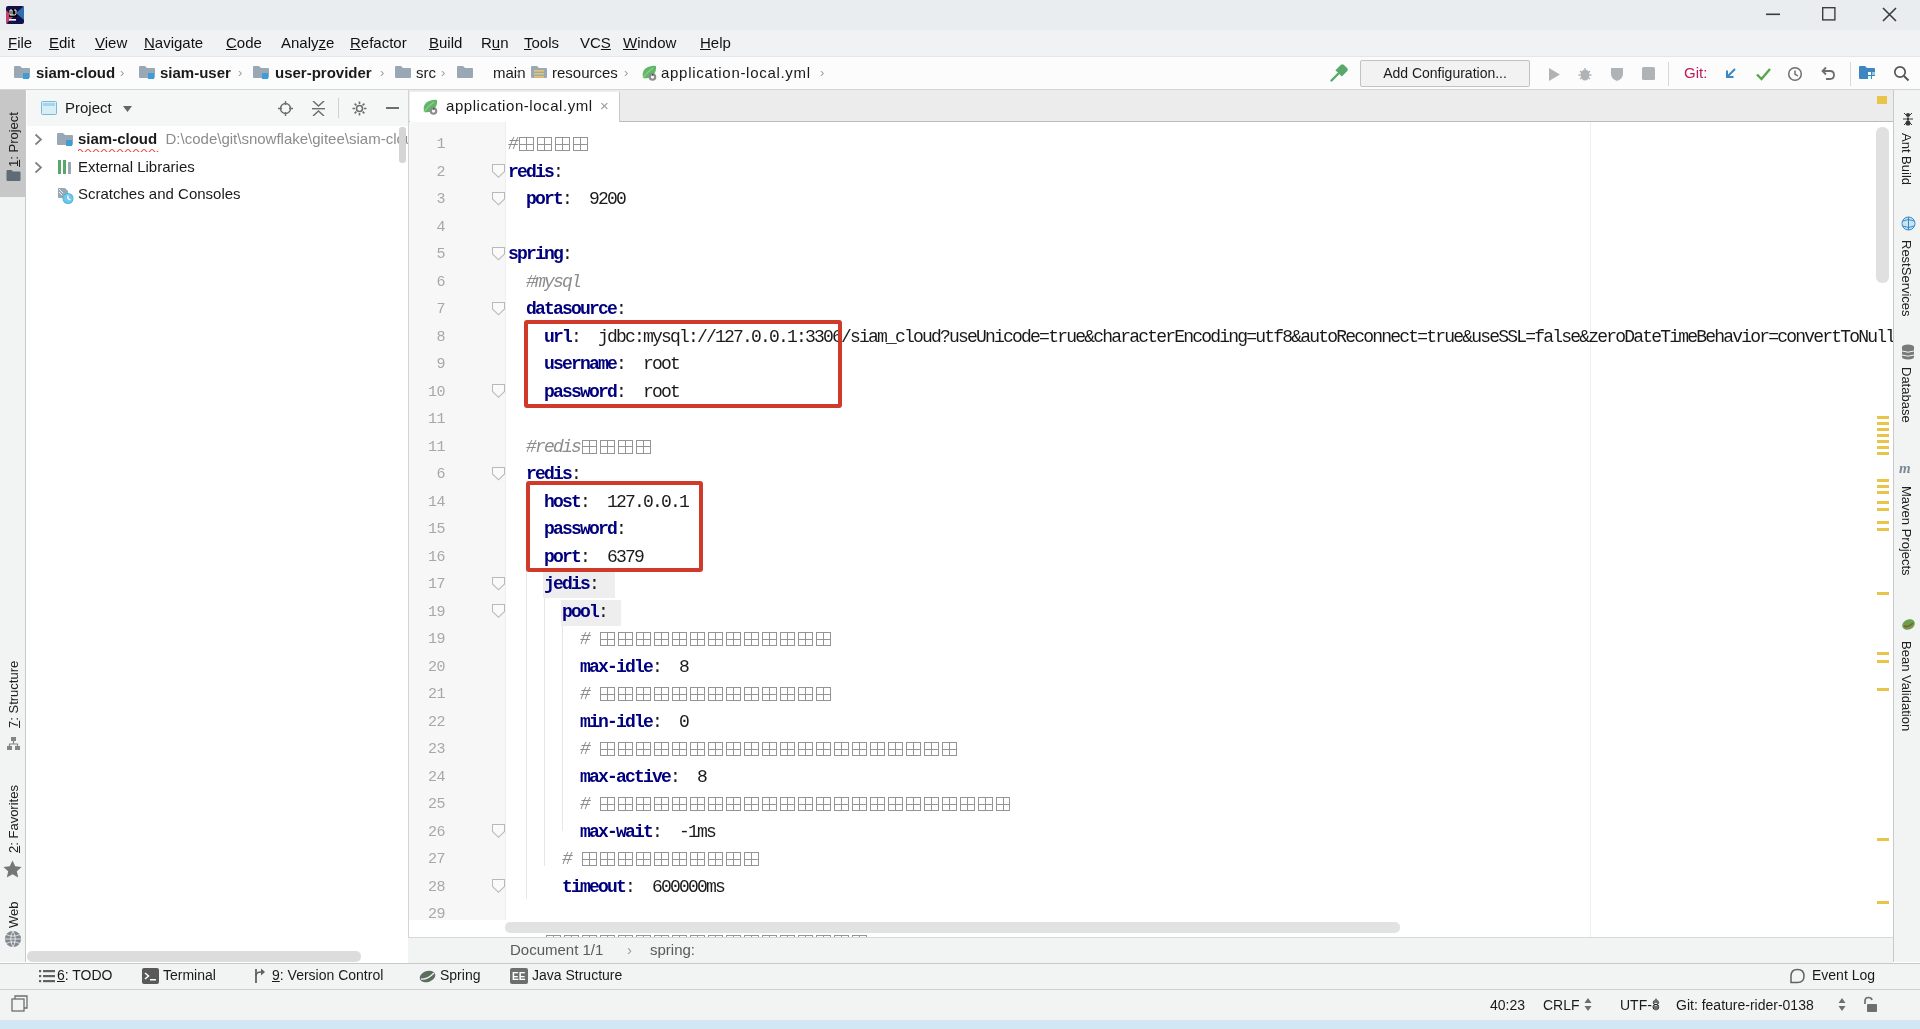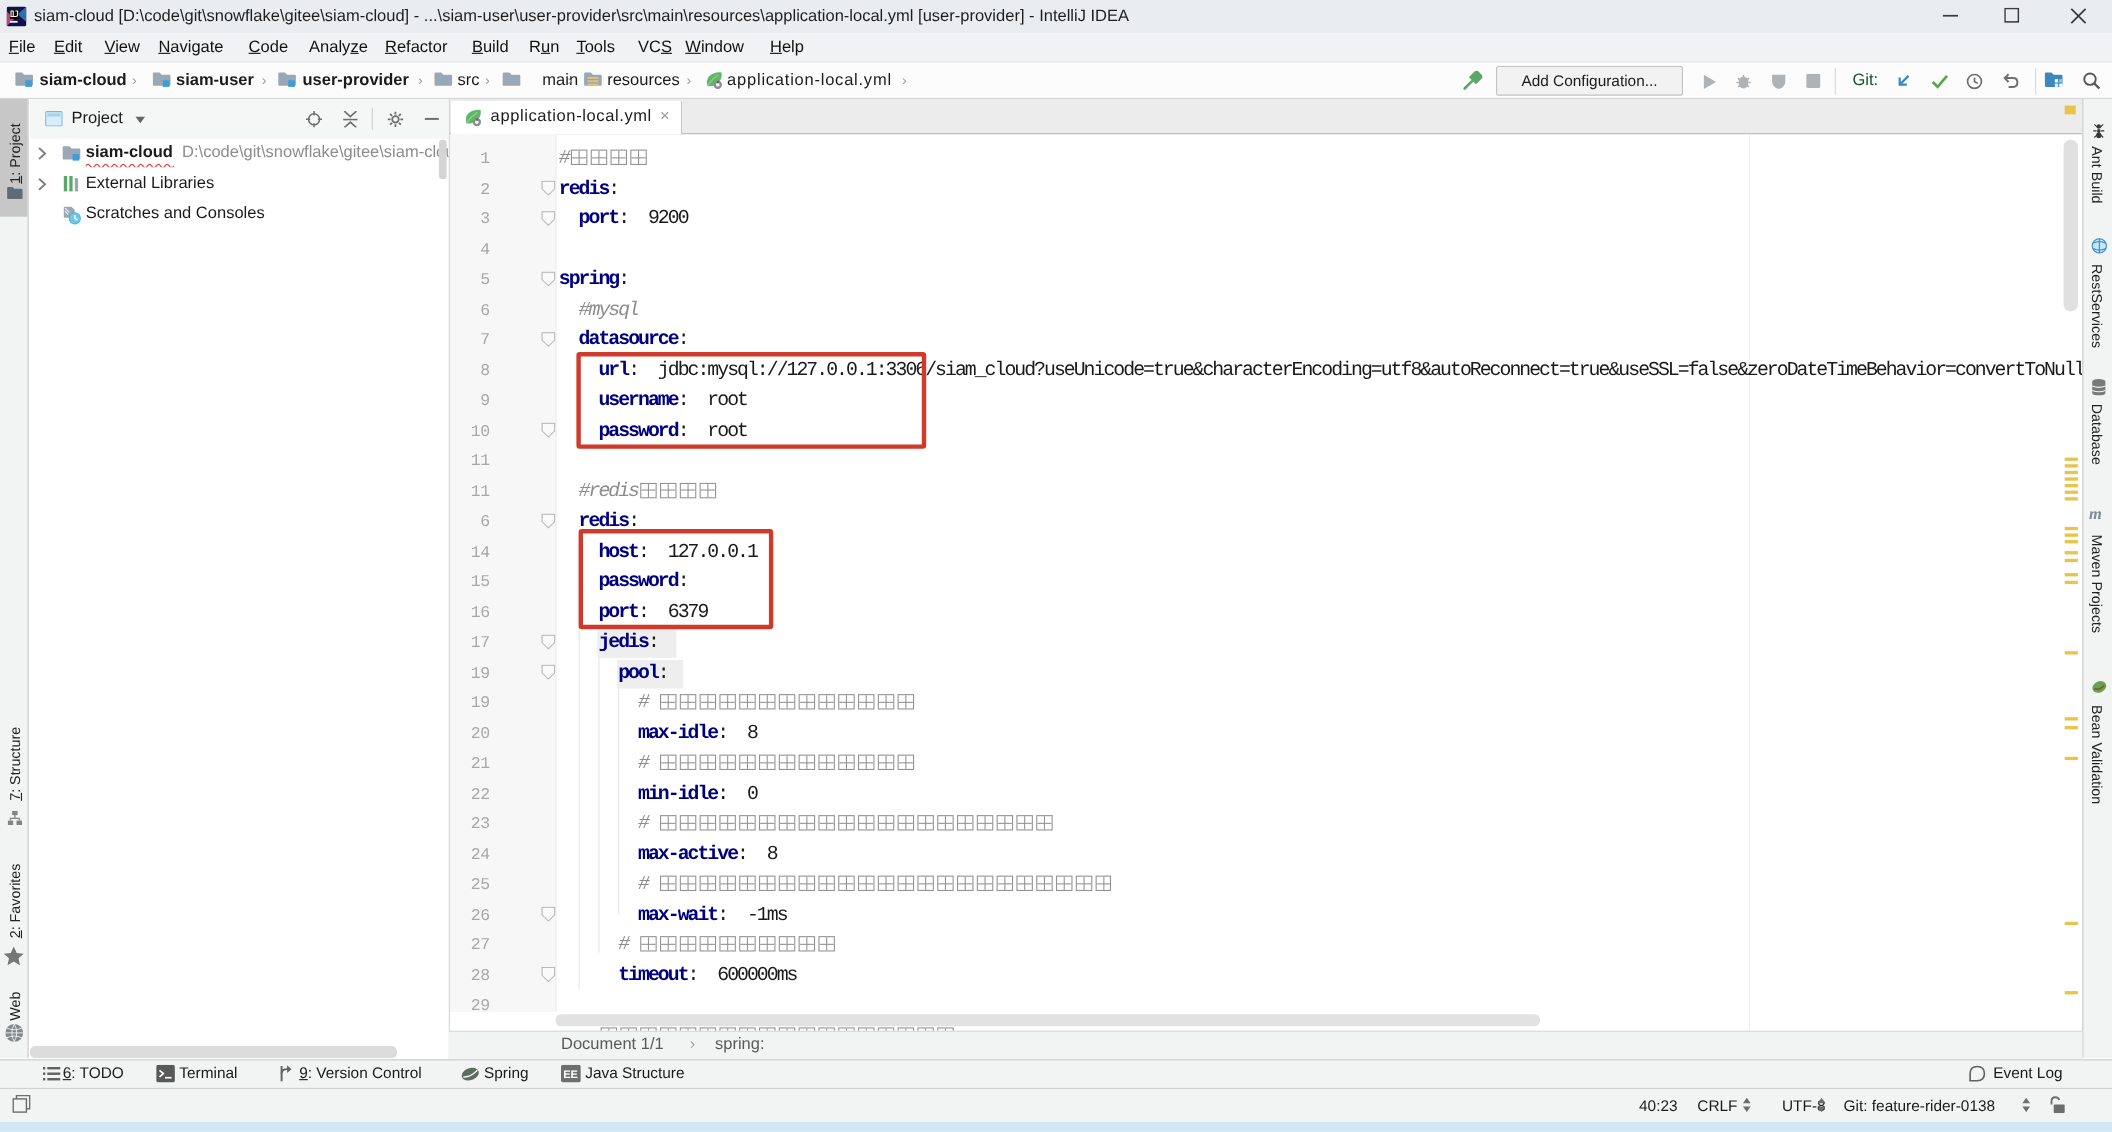--- a/index.html
+++ b/index.html
@@ -67,21 +67,20 @@
 <body>
 <div id="titlebar">
   <svg class="abs" style="left:6px;top:6px" width="18" height="18" viewBox="0 0 18 18">
     <rect x="0" y="0" width="18" height="18" rx="2" fill="#10104a"></rect>
     <path d="M0 18 L7 11 L0 4 Z" fill="#c4426e"></path>
     <path d="M18 0 L10 7 L18 14 Z" fill="#2f6fb0"></path>
     <rect x="3" y="3" width="8" height="8" fill="#000"></rect>
     <path d="M4 4h2v5H4zM8 4h2v3.5q0 1.5-1.5 1.5L6 9" stroke="#fff" stroke-width="1" fill="none"></path>
     <rect x="3" y="13" width="7" height="1.6" fill="#fff"></rect>
   </svg>
-  <div class="txt" style="top:6px">siam-cloud [D:\code\git\snowflake\gitee\siam-cloud] - ...\siam-user\user-provider\src\main\resources\application-local.yml [user-provider] - IntelliJ IDEA</div>
   <svg class="abs" style="left:1766px;top:13px" width="14" height="3">
       <rect width="14" height="1.6" y="0.5" fill="#3c3c3c"></rect>
     </svg>
   <svg class="abs" style="left:1822px;top:7px" width="14" height="14">
       <rect x="0.7" y="0.7" width="12.2" height="12.2" fill="none" stroke="#3c3c3c" stroke-width="1.4"></rect>
     </svg>
   <svg class="abs" style="left:1882px;top:7px" width="15" height="15">
       <path d="M1 1 L14 14 M14 1 L1 14" stroke="#3c3c3c" stroke-width="1.6"></path>
     </svg>
 </div>
@@ -148,21 +147,21 @@
     <ellipse cx="8" cy="9" rx="4.5" ry="5.5" fill="#b0b3b6"></ellipse>
       <path d="M8 2 L8 5 M3 5 L5 7 M13 5 L11 7 M1.5 9 H3.5 M12.5 9 H14.5 M3 13 L5 11.5 M13 13 L11 11.5" stroke="#b0b3b6" stroke-width="1.4"></path>
   </svg>
   <svg class="abs" style="left:1609px;top:9px" width="16" height="16">
       <path d="M2 2 H14 V8 Q14 13 8 15 Q2 13 2 8 Z" fill="#b0b3b6"></path>
     </svg>
   <svg class="abs" style="left:1642px;top:10px" width="13" height="13">
       <rect width="13" height="13" rx="1.5" fill="#b0b3b6"></rect>
     </svg>
   <div class="abs" style="left:1668px;top:5px;width:1px;height:24px;background:#d8d8d8"></div>
-  <div class="abs" style="left:1684px;top:7px;font-size:15px;color:#14532d">Git:</div>
+  <div class="abs" style="left:1684px;top:7px;font-size:15px;color:#be185d">Git:</div>
   <svg class="abs" style="left:1722px;top:9px" width="16" height="16" viewBox="0 0 16 16">
     <path d="M13 3 L5 11 M5 4.5 V11 H11.5" stroke="#3a87c2" stroke-width="2" fill="none"></path>
   </svg>
   <svg class="abs" style="left:1755px;top:9px" width="17" height="16" viewBox="0 0 17 16">
     <path d="M2 8.5 L6.5 13 L15 3" stroke="#57a64a" stroke-width="2.4" fill="none"></path>
   </svg>
   <svg class="abs" style="left:1787px;top:9px" width="16" height="16" viewBox="0 0 16 16">
     <circle cx="8" cy="8" r="6.3" fill="none" stroke="#6e6e6e" stroke-width="1.5"></circle>
     <path d="M8 4.5 V8.3 L11 9.8" stroke="#6e6e6e" stroke-width="1.5" fill="none"></path>
   </svg>

